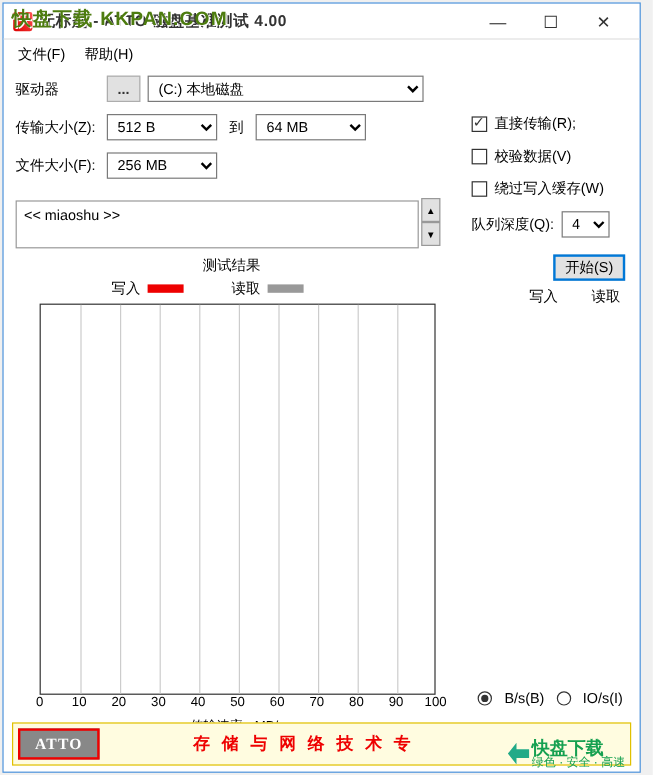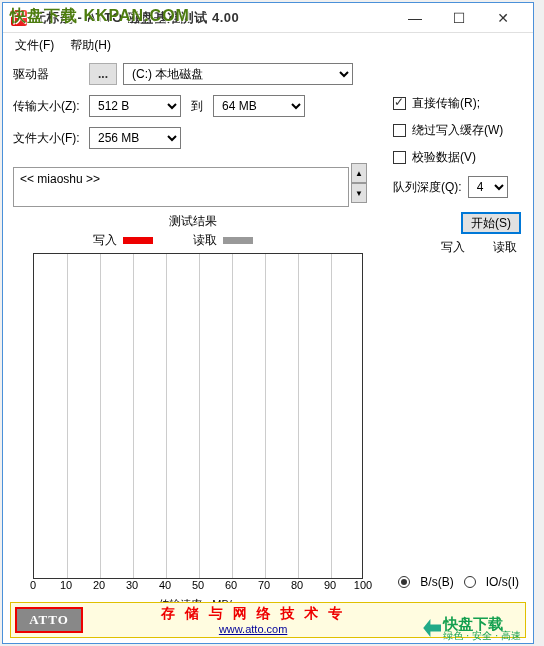--- a/index.html
+++ b/index.html
@@ -22,21 +22,21 @@
 .file-sel { width: 92px; }
 .to-label { margin: 0 4px; }
 .right-col { position: absolute; right: 12px; top: 76px; width: 128px; margin-top: 16px; }
 .chk-row { display: flex; align-items: center; margin-bottom: 10px; gap: 6px; }
 .chk { width: 13px; height: 13px; border: 1px solid #333; display: inline-block; position: relative; }
 .chk.checked::after { content: "✓"; position: absolute; top: -3px; left: 0; font-size: 12px; color: #333; }
 .queue-row { display: flex; align-items: center; gap: 6px; margin-bottom: 10px; }
 .queue-sel { width: 40px; }
 .start-btn { width: 60px; height: 22px; background: #e1e1e1; border: 2px solid #0078d7; cursor: default; float: right; margin-top: 4px; }
 .desc-box { width: 336px; height: 40px; border: 1px solid #999; background: #fff; padding: 4px 6px; margin-top: 4px; resize: none; overflow: auto; }
-.desc-wrap { display: flex; align-items: flex-start; gap: 2px; }
+.desc-wrap { display: flex; align-items: center; gap: 2px; }
 .spin { display: flex; flex-direction: column; }
 .spin-btn { width: 16px; height: 20px; border: 1px solid #999; background: #e1e1e1; font-size: 8px; display: flex; align-items: center; justify-content: center; cursor: default; }
 .results-label { text-align: center; margin: 6px 0 2px 130px; width: 100px; }
 .legend-row { display: flex; gap: 40px; margin-left: 80px; margin-bottom: 4px; align-items: center; }
 .legend-item { display: flex; align-items: center; gap: 6px; }
 .legend-swatch { width: 30px; height: 7px; }
 .sw-write { background: #e00; }
 .sw-read { background: #999; }
 .col-headers { position: absolute; right: 16px; top: 236px; display: flex; gap: 28px; }
 .chart-area { border: 1px solid #333; width: 330px; height: 326px; margin-left: 20px; position: relative; background: #fff; }
@@ -108,25 +108,25 @@
       </select>
     </div>
 
     <div class="right-col">
       <div class="chk-row">
         <span class="chk checked"></span>
         <span>直接传输(R);</span>
       </div>
       <div class="chk-row">
         <span class="chk"></span>
-        <span>绕过写入缓存(W)</span>
+        <span>校验数据(V)</span>
       </div>
       <div class="chk-row">
         <span class="chk"></span>
-        <span>校验数据(V)</span>
+        <span>绕过写入缓存(W)</span>
       </div>
       <div class="queue-row">
         <span>队列深度(Q):</span>
         <select class="sel queue-sel">
           <option>4</option>
         </select>
       </div>
       <button class="start-btn">开始(S)</button>
     </div>
 
@@ -187,21 +187,20 @@
       <span class="radio"></span>
       <span>IO/s(I)</span>
     </div>
 
   </div>
 
   <div class="banner">
     <div class="atto-logo">ATTO</div>
     <div class="banner-text">
       <div class="banner-cn">存 储 与 网 络 技 术 专</div>
-      <div class="banner-url">www.atto.com</div>
     </div>
     <div class="kp-logo">
       <div class="kp-arrow"></div>
       <div class="kp-text">
         <span class="kp-main">快盘下载</span>
         <span class="kp-sub">绿色 · 安全 · 高速</span>
       </div>
     </div>
   </div>
 

